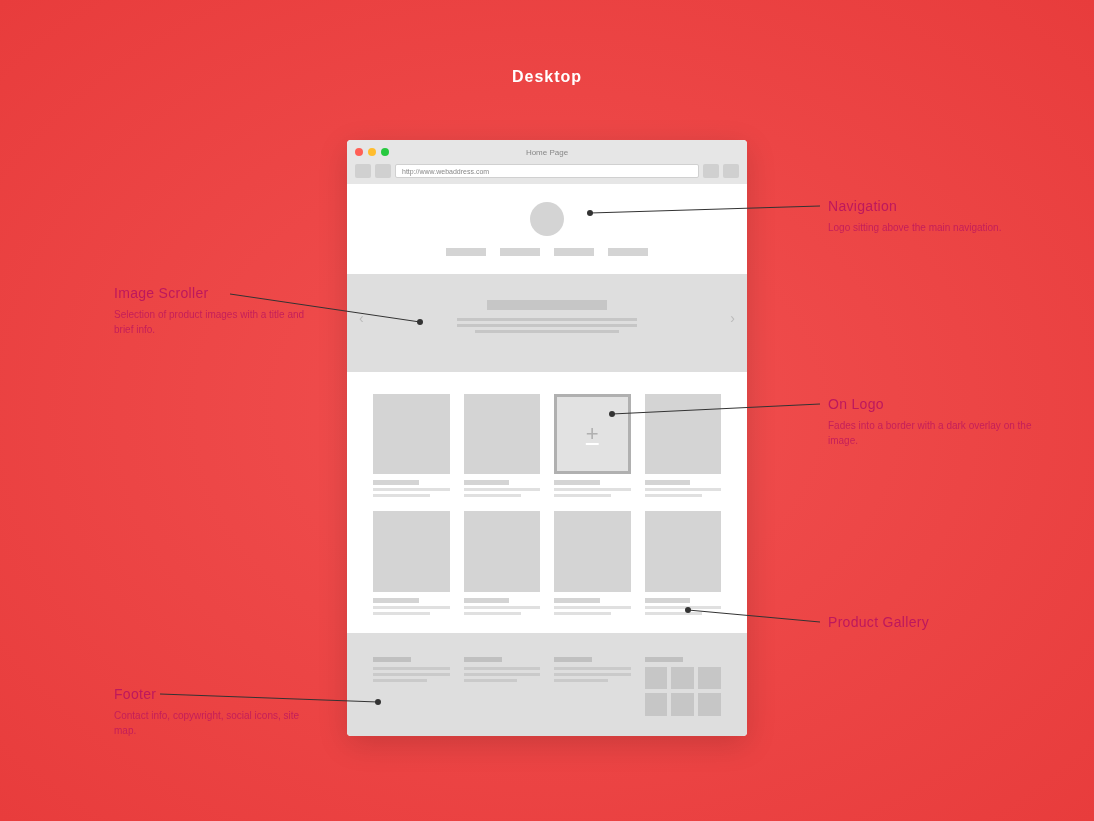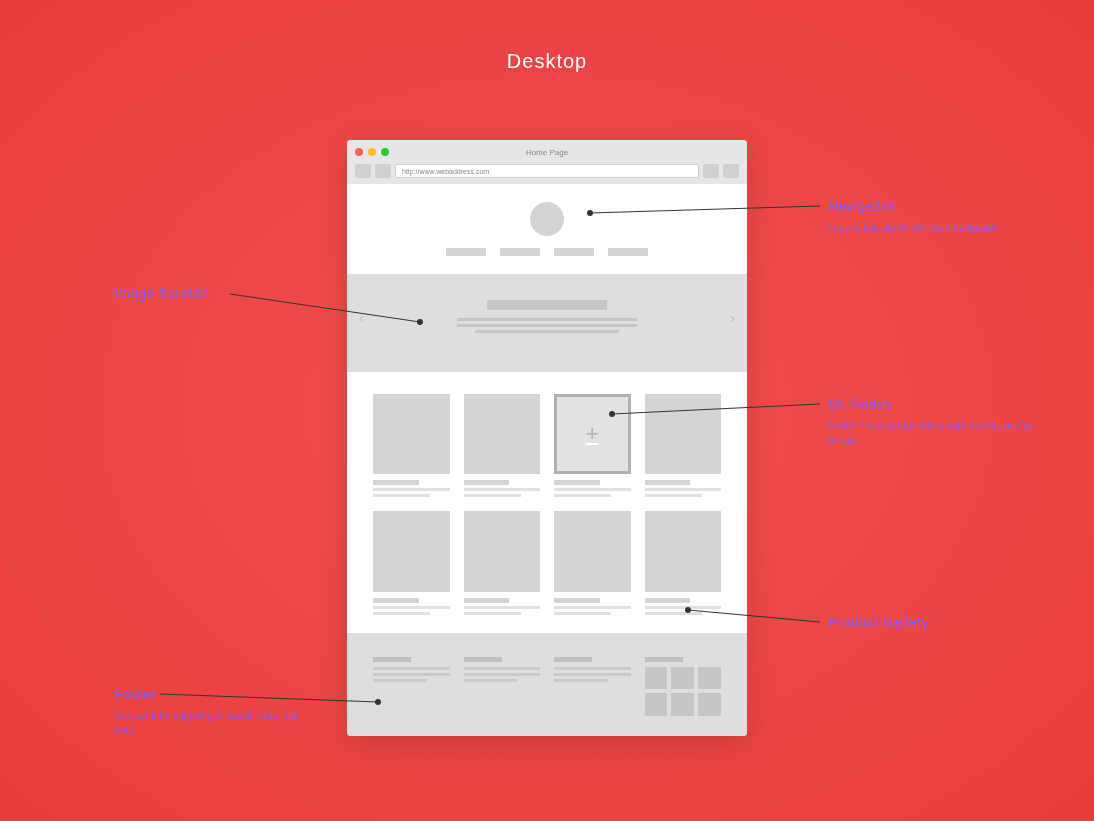--- a/index.html
+++ b/index.html
@@ -8,24 +8,24 @@
     background: radial-gradient(ellipse at center, #f15050 0%, #e83c3c 100%);
     width: 1094px;
     height: 821px;
     font-family: -apple-system, BlinkMacSystemFont, "Segoe UI", Helvetica, Arial, sans-serif;
     position: relative;
     overflow: hidden;
     color: #fff;
   }
   .page-title {
     text-align: center;
-    font-size: 20px;
-    font-weight: 400;
+    font-size: 16px;
+    font-weight: 700;
     letter-spacing: 1px;
-    padding-top: 50px;
+    padding-top: 68px;
   }
 
   
   .browser {
     position: absolute;
     left: 347px;
     top: 140px;
     width: 400px;
     background: #fff;
     border-radius: 4px;
@@ -115,21 +115,21 @@
     border-radius: 0 0 4px 4px;
   }
   .footer-col .fh { height:5px; background:#c0c0c0; width:50%; margin-bottom:5px;}
   .footer-col .fl { height:3px; background:#cacaca; margin:3px 0; }
   .footer-icons { display:grid; grid-template-columns:repeat(3,1fr); gap:4px; margin-top:4px;}
   .footer-icons div { aspect-ratio:1; background:#c6c6c6; }
 
   
   .annotation {
     position: absolute;
-    color: #8b5cf6;
+    color: #be185d;
     width: 210px;
   }
   .annotation h3 { font-size: 14px; font-weight: 400; margin-bottom: 6px; letter-spacing:0.3px;}
   .annotation p { font-size: 10px; line-height: 1.5; opacity: 0.85; font-weight:300;}
 
   .ann-nav { left: 828px; top: 198px; }
   .ann-scroller { left: 114px; top: 285px; text-align:left;}
   .ann-hover { left: 828px; top: 396px; }
   .ann-gallery { left: 828px; top: 614px; }
   .ann-footer { left: 114px; top: 686px; }
@@ -275,23 +275,24 @@
       </div>
   </div>
 </div>
 
 <div class="annotation ann-nav">
   <h3>Navigation</h3>
   <p>Logo sitting above the main navigation.</p>
 </div>
 <div class="annotation ann-scroller">
   <h3>Image Scroller</h3>
+  <p>Selection of product images with a title and brief info.</p>
 </div>
 <div class="annotation ann-hover">
-  <h3>On Fades</h3>
+  <h3>On Logo</h3>
   <p>Fades into a border with a dark overlay on the image.</p>
 </div>
 <div class="annotation ann-gallery">
   <h3>Product Gallery</h3>
 </div>
 <div class="annotation ann-footer">
   <h3>Footer</h3>
   <p>Contact info, copywright, social icons, site map.</p>
 </div>
 

